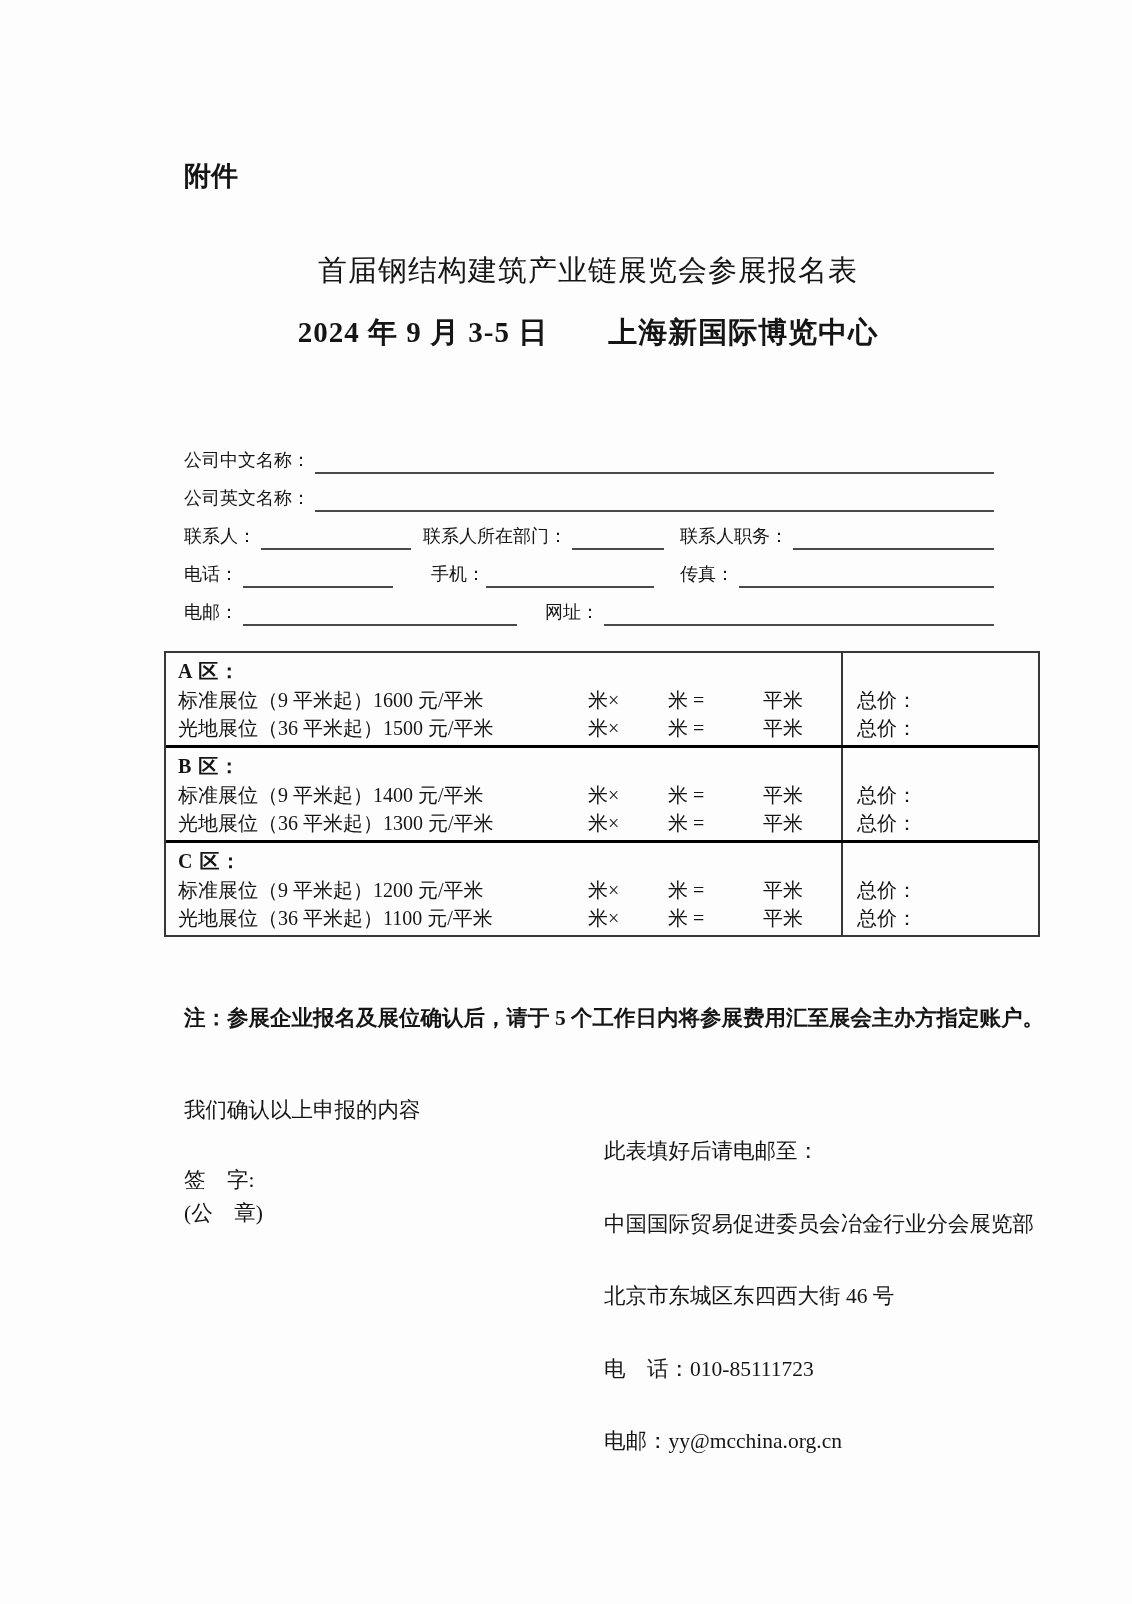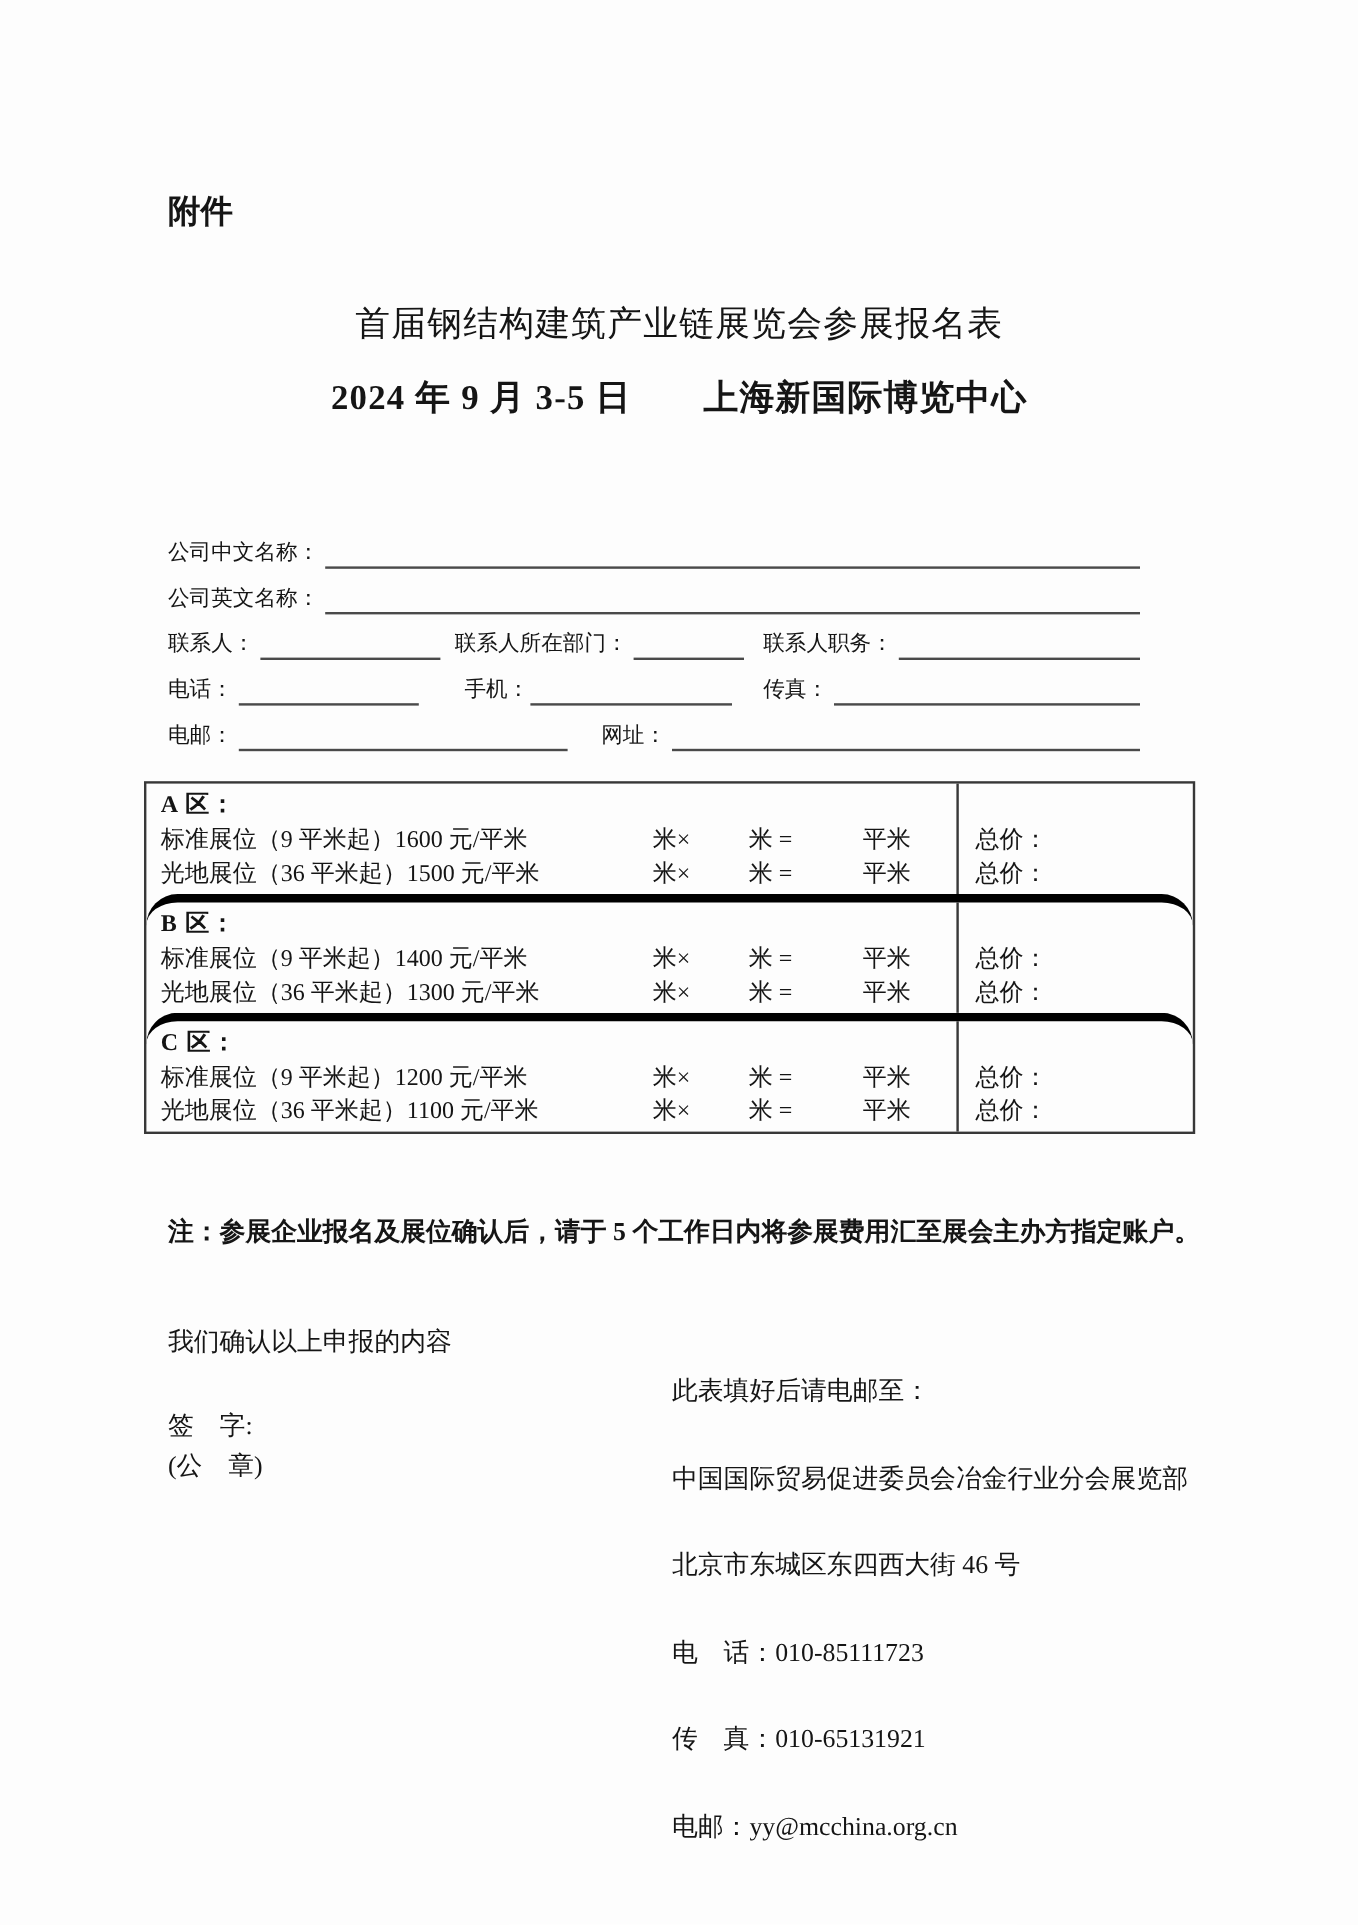--- a/index.html
+++ b/index.html
@@ -6,20 +6,21 @@
   html, body { background: #ffffff; }
   .page {
     position: relative;
     width: 1132px;
     height: 1604px;
     background: #fdfdfd;
     overflow: hidden;
     font-family: "Liberation Serif", "DejaVu Serif", serif;
     color: #151515;
     padding-top: 158px;
+    padding-left: 44px;
   }
 
   
   .attachment {
     margin-left: 140px;
     font-size: 27px;
     font-weight: bold;
     line-height: 36px;
   }
   .title1 {
@@ -60,21 +61,21 @@
   .grow { flex: 1 1 auto; }
 
   
   .btable {
     margin: 25px 0 0 120px;
     width: 876px;
     border: 2px solid #383838;
     font-size: 20px;
   }
   .tsection { display: flex; }
-  .tsection + .tsection { border-top: 7px solid #000000; border-radius: 26px; }
+  .tsection + .tsection { border-top: 3px solid #000000; }
   .tleft {
     width: 677px;
     border-right: 2px solid #383838;
     padding: 3px 0 3px 12px;
   }
   .tright { flex: 1; padding: 3px 0 3px 14px; }
   .zname { height: 30px; line-height: 30px; font-weight: bold; letter-spacing: 1px; }
   .trow {
     height: 28px;
     line-height: 28px;
@@ -236,18 +237,17 @@
     <div class="fcol-left">
       <div class="line">我们确认以上申报的内容</div>
       <div class="line sign">签　字:</div>
       <div class="line seal">(公　章)</div>
     </div>
     <div class="fcol-right">
       <div class="line">此表填好后请电邮至：</div>
       <div class="line">中国国际贸易促进委员会冶金行业分会展览部</div>
       <div class="line">北京市东城区东四西大街 46 号</div>
       <div class="line">电　话：010-85111723</div>
-      <div class="line">传　真：010-65131921</div>
       <div class="line">电邮：yy@mcchina.org.cn</div>
     </div>
   </div>
 
 </div>
 
 </body></html>

